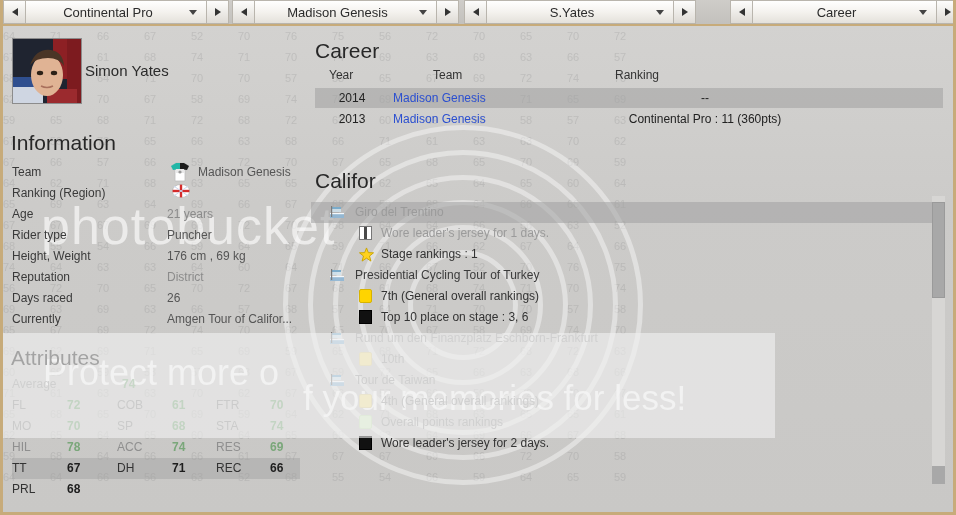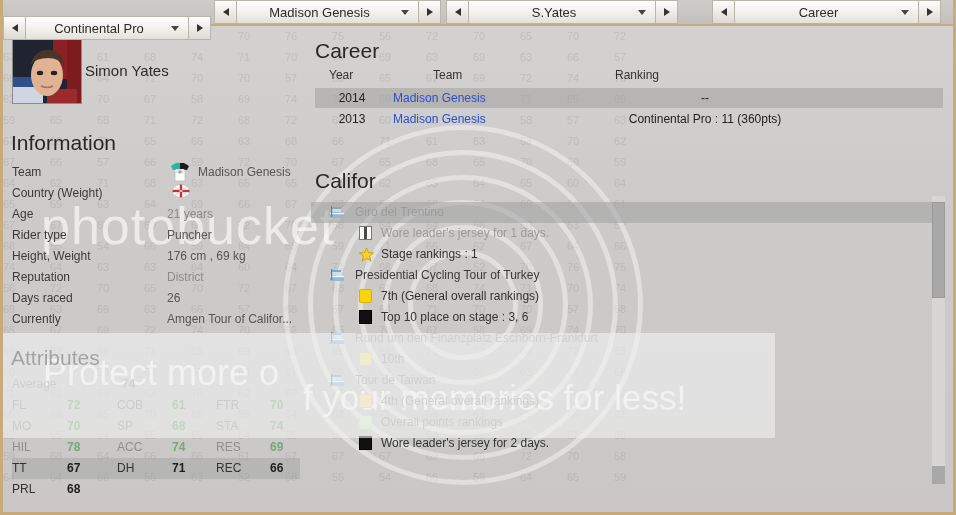--- a/index.html
+++ b/index.html
@@ -255,21 +255,21 @@
     <div class="ring" style="left:75px;top:25px;width:250px;height:250px;"></div>
     <div class="ring" style="left:50px;top:0px;width:300px;height:300px;"></div>
     <div class="ring" style="left:25px;top:-25px;width:350px;height:350px;"></div>
   </div>
   <div id="pb-text1">photobucket</div>
   <div id="pb-text2">Protect more o</div>
   <div id="pb-text3">f your memories for less!</div>
 
   <div id="topbar">
 
-    <div class="navgroup" style="width:208px;margin-top:16px;">
+    <div class="navgroup" style="width:226px;">
       <div class="nav-arrow">
         <span class="tri tri-left"></span>
       </div>
       <div class="nav-select" style="flex:1;">
         <span class="nav-label">Continental Pro</span>
         <span class="nav-caret tri tri-down"></span>
       </div>
       <div class="nav-arrow right">
         <span class="tri tri-right"></span>
       </div>
@@ -349,21 +349,21 @@
           <span class="team-badge"><svg width="26" height="24" viewBox="0 0 26 24">
               <path d="M4 6 L9 3 L17 3 L22 6 L20 10 L18 9 L18 21 L8 21 L8 9 L6 10 Z" fill="#ffffff" stroke="#bdbdbd" stroke-width=".8"></path>
               <path d="M4 6 L9 3 L13 3 L13 9 L6 10 Z" fill="#22b6a6"></path>
               <path d="M13 3 L17 3 L22 6 L20 10 L13 9 Z" fill="#1b1b1b"></path>
               <rect x="9" y="9" width="8" height="4" fill="#e9e9e9"></rect>
               <circle cx="13" cy="12" r="1.6" fill="#9a9a9a"></circle>
             </svg></span>
           <span class="v" style="left: 186px;">Madison Genesis</span>
         </div>
         <div class="info-row" style="top: 157px;">
-          <span class="k">Country (Weight)</span>
+          <span class="k">Ranking (Region)</span>
           <span class="flag-badge"><svg width="18" height="14" viewBox="0 0 18 14">
               <ellipse cx="9" cy="7" rx="8.6" ry="6.6" fill="#ffffff" stroke="#b9b9b9" stroke-width=".7"></ellipse>
               <path d="M0.6 7 h16.8" stroke="#d42b2b" stroke-width="2.4"></path>
               <path d="M9 0.6 v12.8" stroke="#d42b2b" stroke-width="2.4"></path>
               <path d="M2 2.2 L16 11.8 M16 2.2 L2 11.8" stroke="#c9d6ef" stroke-width="1"></path>
             </svg></span>
         </div>
         <div class="info-row" style="top: 178px;">
           <span class="k">Age</span>
           <span class="v dim">21 years</span>

